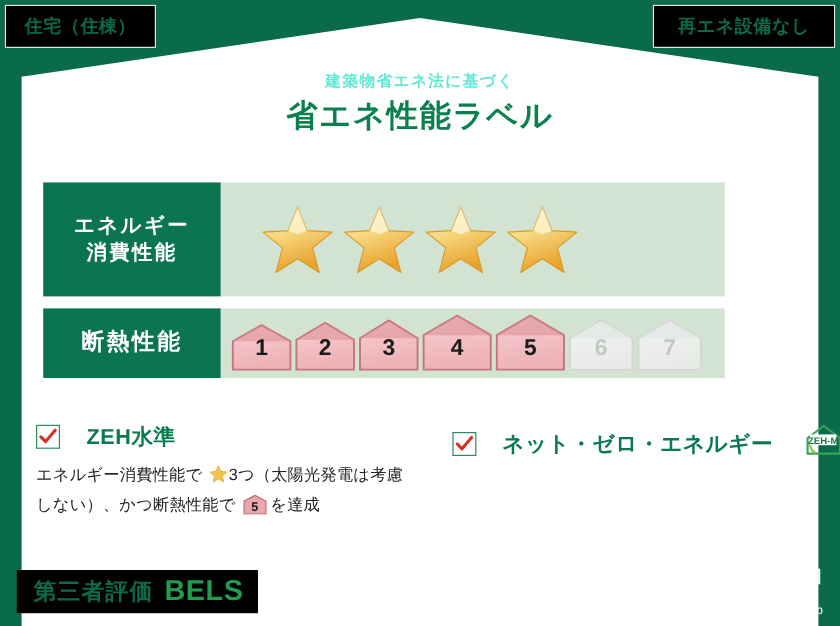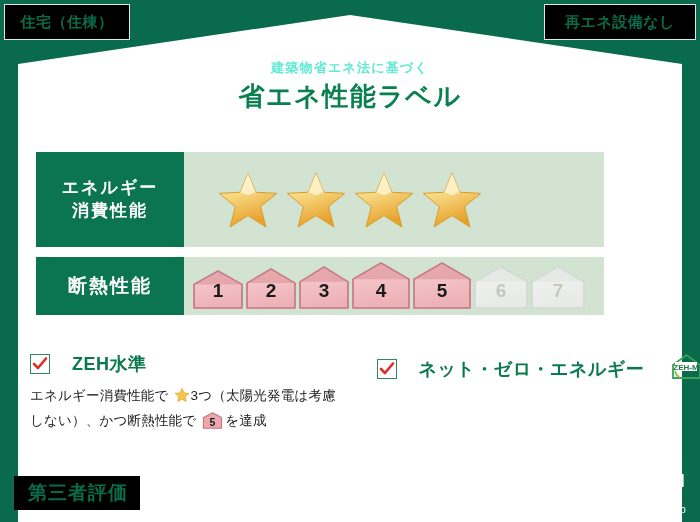--- a/index.html
+++ b/index.html
@@ -336,20 +336,21 @@
             <text x="34" y="24" font-size="4.6" font-weight="bold" fill="#555" font-family="Liberation Sans, sans-serif">Oriented</text>
           </svg>
         </span>
       </div>
     </div>
   </div>
 
   <div class="footer">
     <div class="bels-badge">
       <span class="bels-jp">第三者評価</span>
+      <span class="bels-en">BELS</span>
     </div>
     <span class="bldg-name">グランマーリエ松野通</span>
     <div class="footer-right">
       <div class="eval-date">評価日 2025年2月17日</div>
       <div class="eval-id">79a24646-0f39-447b</div>
     </div>
   </div>
 </div>
 
 </body></html>

